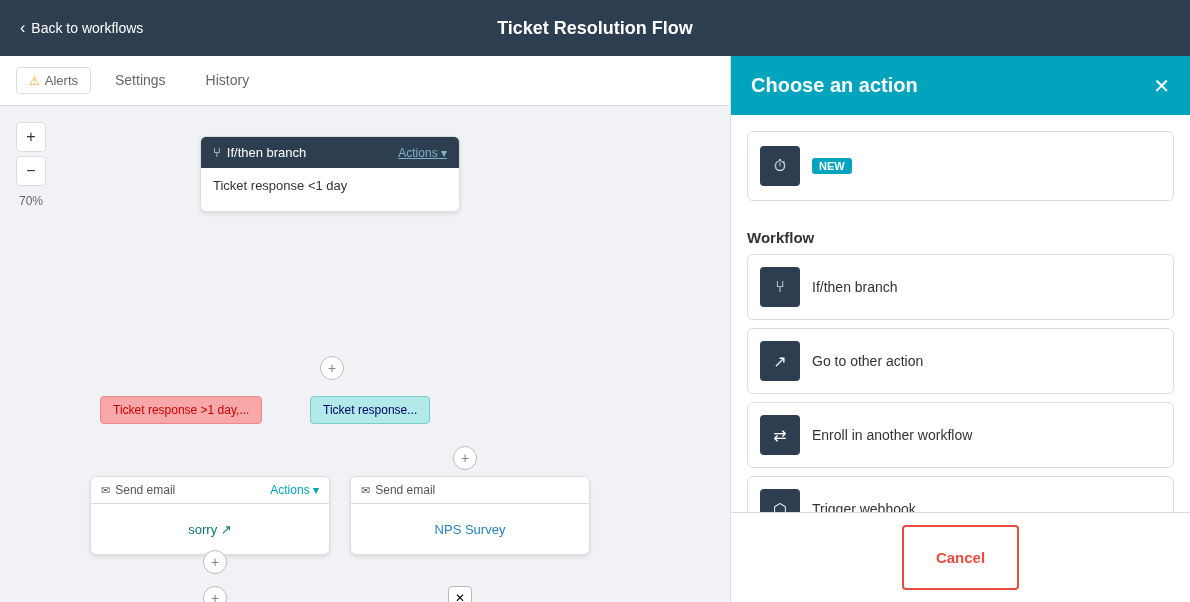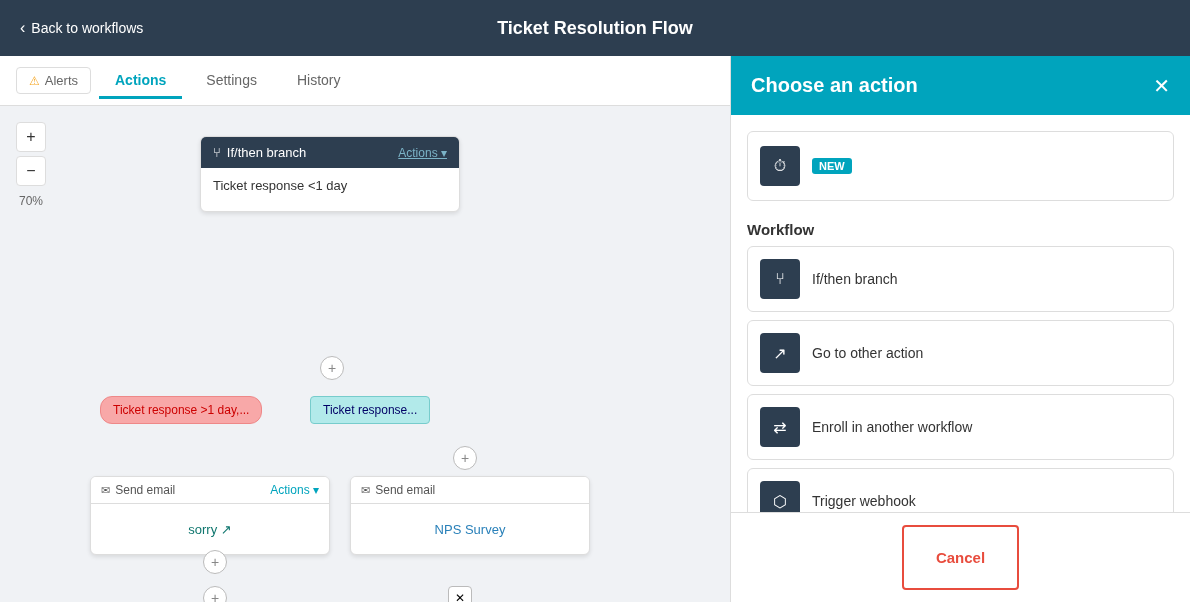--- a/index.html
+++ b/index.html
@@ -199,21 +199,21 @@
       position: absolute;
     }
 
     
     .branch-red {
       position: absolute;
       top: 270px;
       left: 20px;
       background: #f8a8a8;
       border: 1px solid #e88;
-      border-radius: 12px;
+      border-radius: 4px;
       padding: 6px 12px;
       font-size: 12px;
       color: #c00;
       white-space: nowrap;
     }
     .branch-teal {
       position: absolute;
       top: 270px;
       left: 230px;
       background: #b2eaea;
@@ -367,21 +367,21 @@
       font-size: 11px;
       font-weight: 700;
       padding: 2px 7px;
       border-radius: 3px;
     }
 
     .section-title {
       font-size: 15px;
       font-weight: 700;
       color: #333;
-      margin: 20px 0 8px;
+      margin: 28px 0 8px;
     }
 
     .action-item {
       display: flex;
       align-items: center;
       gap: 12px;
       padding: 12px;
       border: 1px solid #ddd;
       border-radius: 6px;
       margin-bottom: 8px;
@@ -420,21 +420,20 @@
 
 <div class="main-area">
 
   <div class="canvas-area">
 
     <div class="tabs-bar">
       <button class="alerts-btn">
         <span class="alert-icon">⚠</span>
         <span>Alerts</span>
       </button>
-      <div class="tab active">Actions</div>
       <div class="tab">Settings</div>
       <div class="tab">History</div>
     </div>
 
     <div class="canvas-content">
 
       <div class="zoom-controls">
         <div class="zoom-btn">+</div>
         <div class="zoom-btn">−</div>
         <div class="zoom-level">70%</div>

